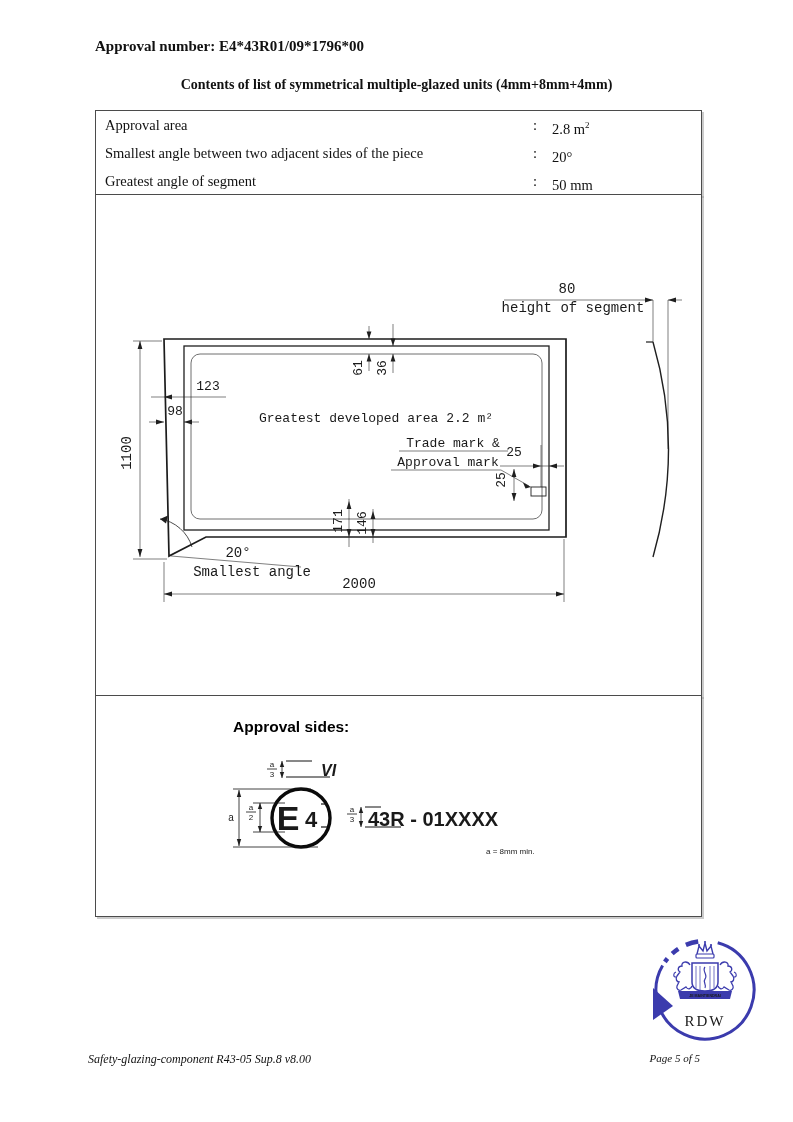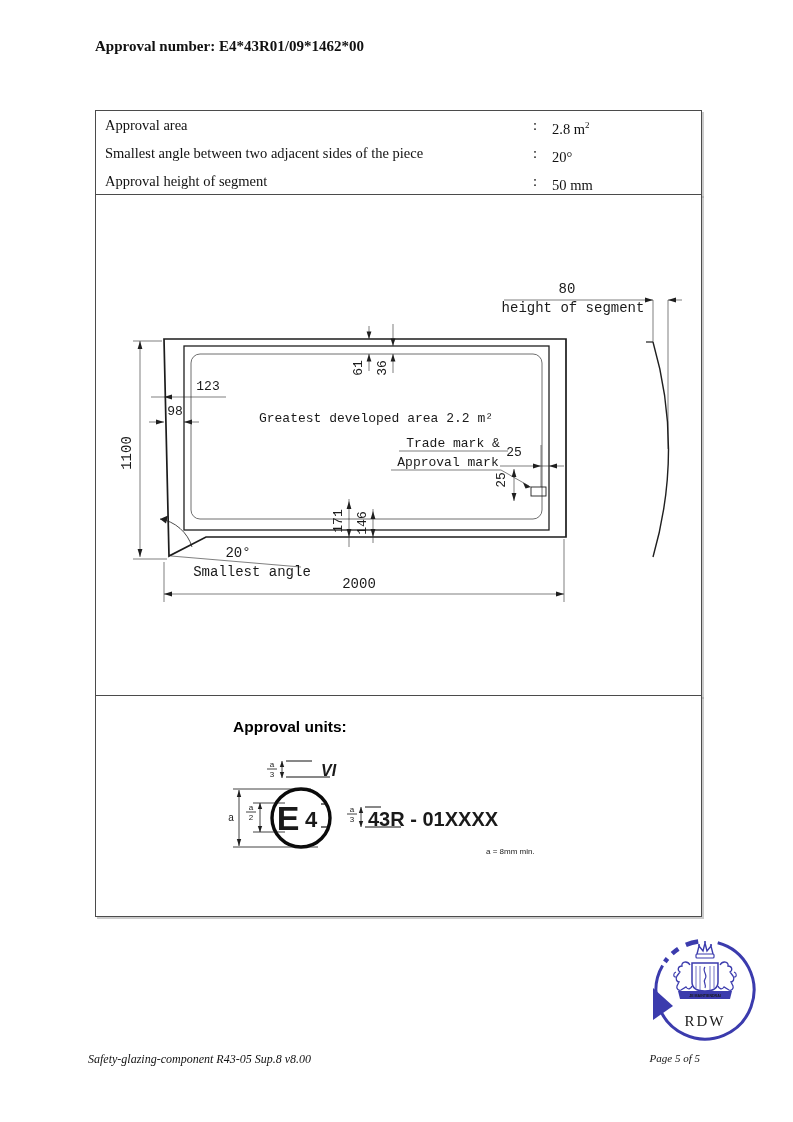--- a/index.html
+++ b/index.html
@@ -27,35 +27,36 @@
   .thin{stroke:#2a2a2a;stroke-width:0.6;}
   .med{stroke:#1f1f1f;stroke-width:1.4;fill:none;}
   .arr{fill:#1f1f1f;stroke:none;}
   .sans{font-family:"Liberation Sans",sans-serif;}
 </style>
 </head>
 <body>
 
 <div class="page">
 
-  <div class="hdr">Approval number: E4*43R01/09*1462*00</div>
+  <div class="hdr">Approval number: E4*43R01/09*1796*00</div>
+  <div class="title">Contents of list of symmetrical multiple-glazed units (4mm+8mm+4mm)</div>
 
   <div class="box spec-box">
     <div class="spec-row">
       <span>Approval area</span>
       <span class="spec-colon">:</span>
       <span class="spec-val"><span>2.8 m</span><sup>2</sup></span>
     </div>
     <div class="spec-row">
       <span>Smallest angle between two adjacent sides of the piece</span>
       <span class="spec-colon">:</span>
       <span class="spec-val"><span>20°</span><sup></sup></span>
     </div>
     <div class="spec-row">
-      <span>Approval height of segment</span>
+      <span>Greatest angle of segment</span>
       <span class="spec-colon">:</span>
       <span class="spec-val"><span>50 mm</span><sup></sup></span>
     </div>
   </div>
 
   <div class="box draw-box">
     <svg width="605" height="501" viewBox="0 0 605 501">
 
       <g>
         <polygon points="68,144 470,144 470,342 110,342 73,361" fill="none" stroke="#1c1c1c" stroke-width="1.7"></polygon>
@@ -167,21 +168,21 @@
         <polygon class="arr" points="572,105 580,102.6 580,107.4"></polygon>
         <line class="thin" x1="557" y1="105" x2="557" y2="147"></line>
         <line class="thin" x1="572" y1="105" x2="572" y2="254"></line>
         <line x1="550" y1="147" x2="557" y2="147" stroke="#1f1f1f" stroke-width="1.2"></line>
         <path d="M557,147 Q588,254 557,362" class="med" stroke-width="1.6"></path>
       </g>
     </svg>
   </div>
 
   <div class="box mark-box">
-    <div class="mark-heading">Approval units:</div>
+    <div class="mark-heading">Approval sides:</div>
     <svg width="605" height="220" viewBox="0 0 605 220">
 
       <g stroke-width="0.8">
         <text class="sans" font-size="8" x="176" y="71" text-anchor="middle">a</text>
         <line x1="171" y1="73" x2="181" y2="73" stroke="#111" stroke-width="0.8"></line>
         <text class="sans" font-size="8" x="176" y="81" text-anchor="middle">3</text>
         <line x1="186" y1="65" x2="186" y2="82" stroke="#111" stroke-width="0.8"></line>
         <polygon class="arr" points="186,65 183.8,71 188.2,71"></polygon>
         <polygon class="arr" points="186,82 183.8,76 188.2,76"></polygon>
         <line x1="190" y1="65" x2="216" y2="65" stroke="#111" stroke-width="1"></line>

